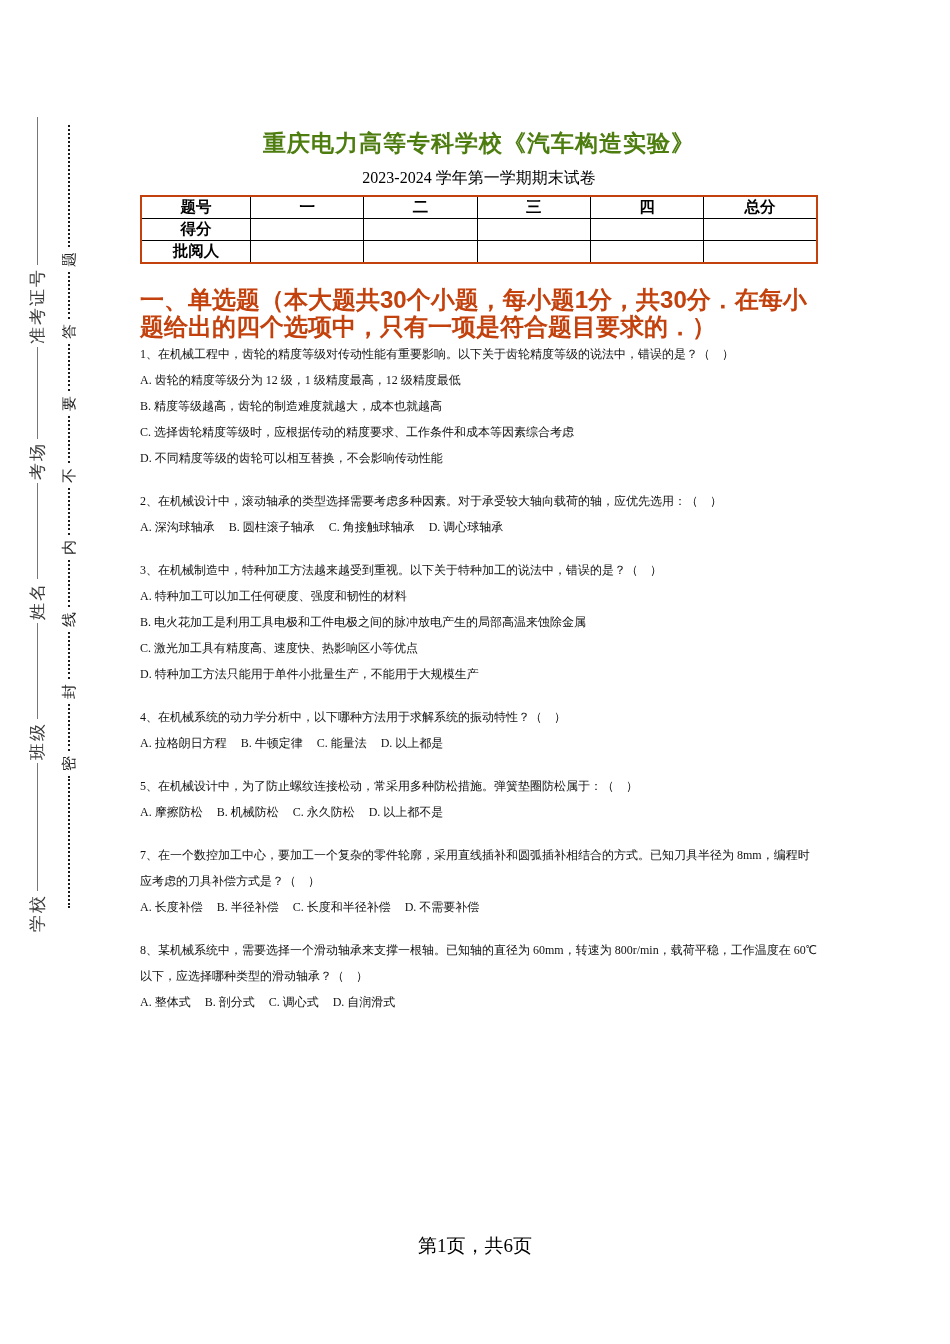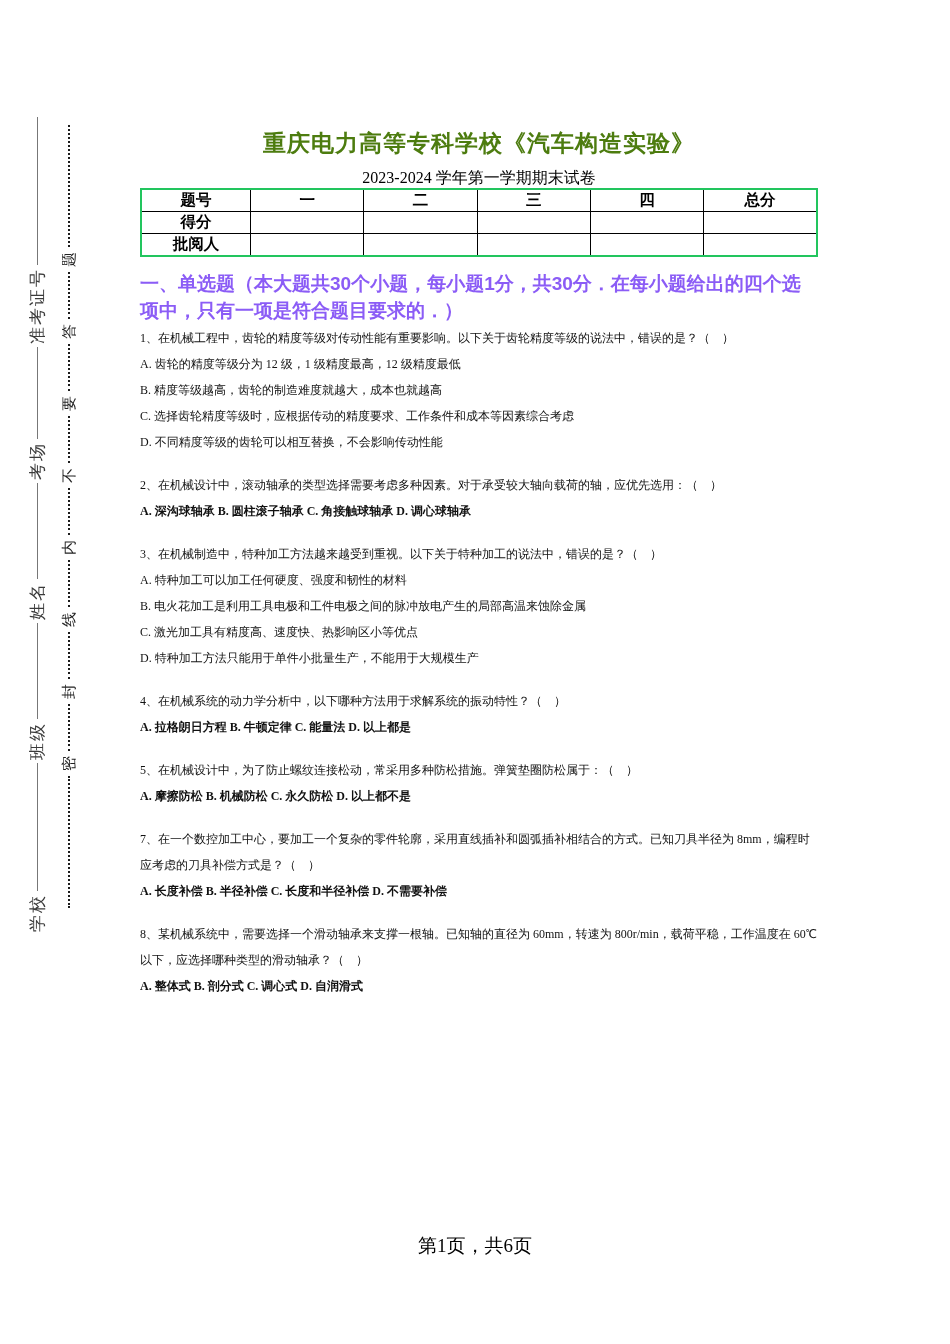--- a/index.html
+++ b/index.html
@@ -76,50 +76,51 @@
   .subtitle {
     text-align:center;
     font-size:16px;
     line-height:20px;
     margin-top:10px;
     color:#000;
   }
 
   table.score {
     width:100%;
+    margin-top:7px;
     border-collapse:collapse;
-    border:2px solid #22c55e;
+    border:2px solid #c2410c;
     table-layout:fixed;
   }
   table.score td {
     border:1.5px solid #000;
     height:22px;
     text-align:center;
     vertical-align:middle;
     font-weight:700;
     font-size:15.5px;
     color:#000;
   }
   td.col-first { width:16.2%; }
 
   .section-heading {
-    margin-top:13px;
+    margin-top:22px;
     font-family:"Liberation Sans", sans-serif;
     font-weight:700;
-    font-size:19px;
+    font-size:24px;
     line-height:27px;
-    color:#8b5cf6;
+    color:#c2410c;
   }
 
   .questions { font-size:12px; line-height:26px; }
   .question { margin-top:17px; }
   .question.first { margin-top:1px; }
   .stem { }
   .opts.block .opt { display:block; }
-  .opts.inline { display:flex; flex-wrap:wrap; gap:0 3px;font-weight:bold; }
+  .opts.inline { display:flex; flex-wrap:wrap; gap:0 14px; }
 
   .footer {
     position:absolute;
     left:0; right:0;
     top:1233px;
     text-align:center;
     font-size:19px;
     color:#000;
   }
 </style>

